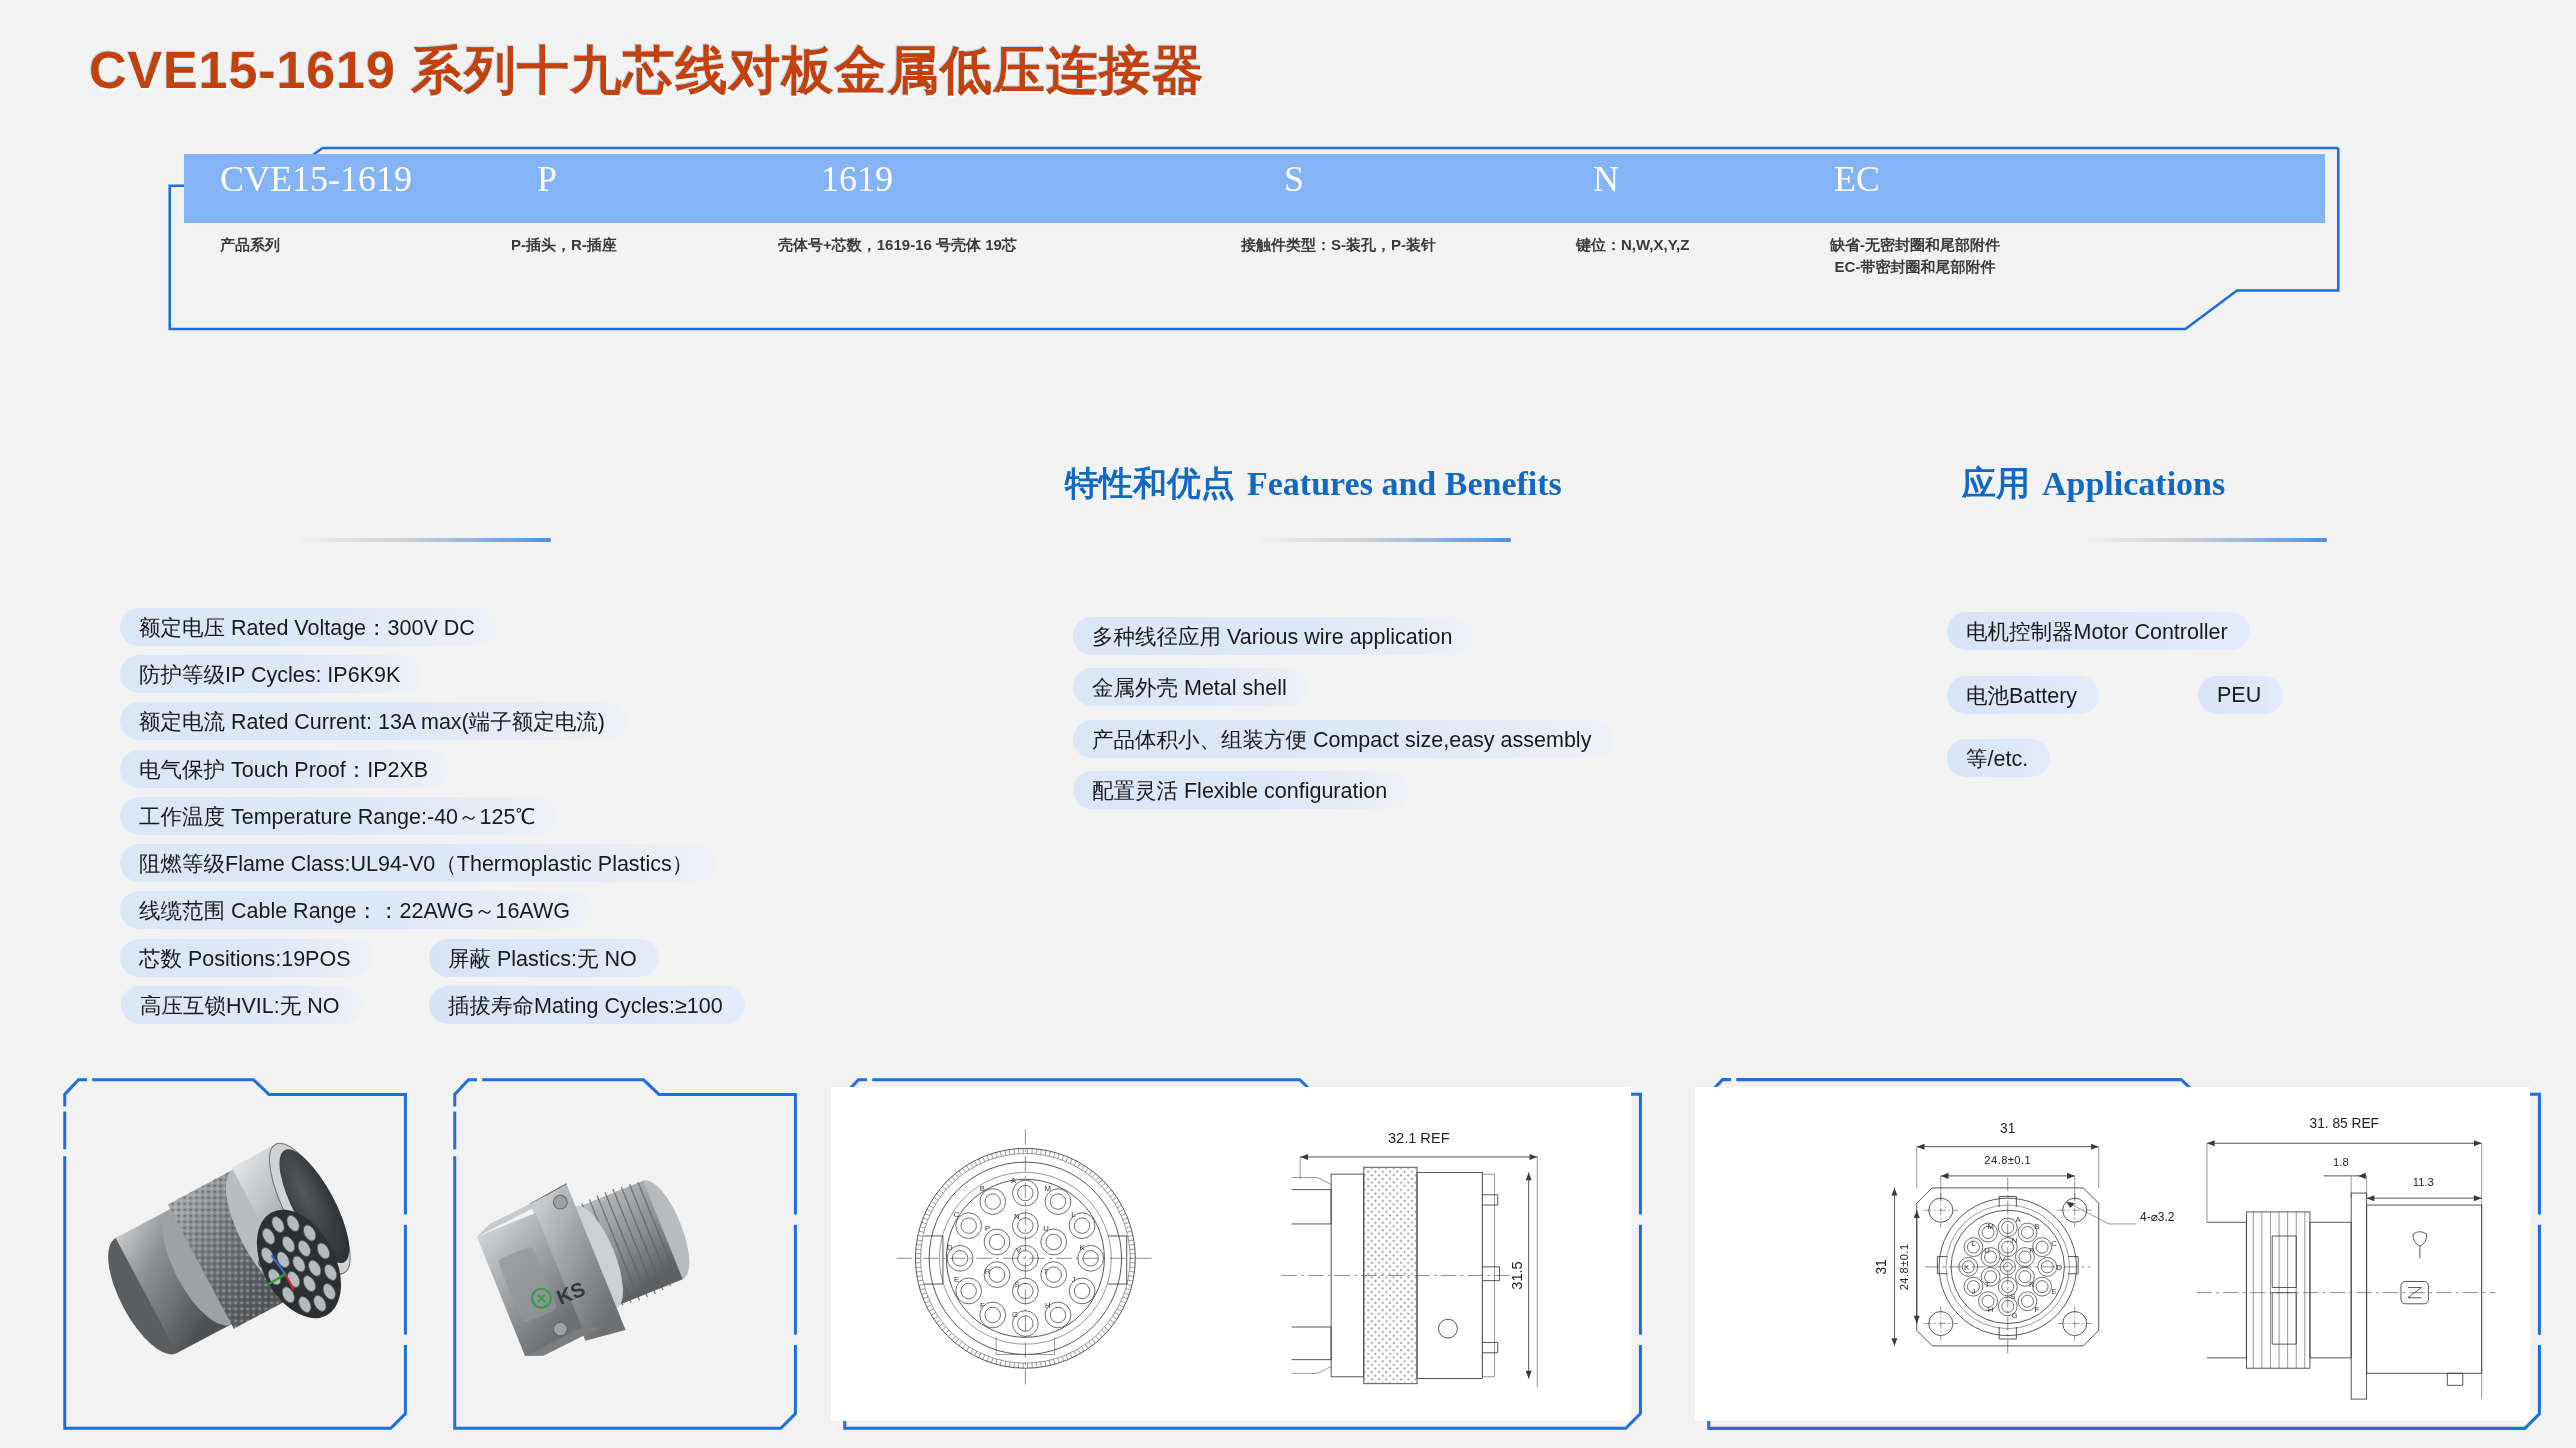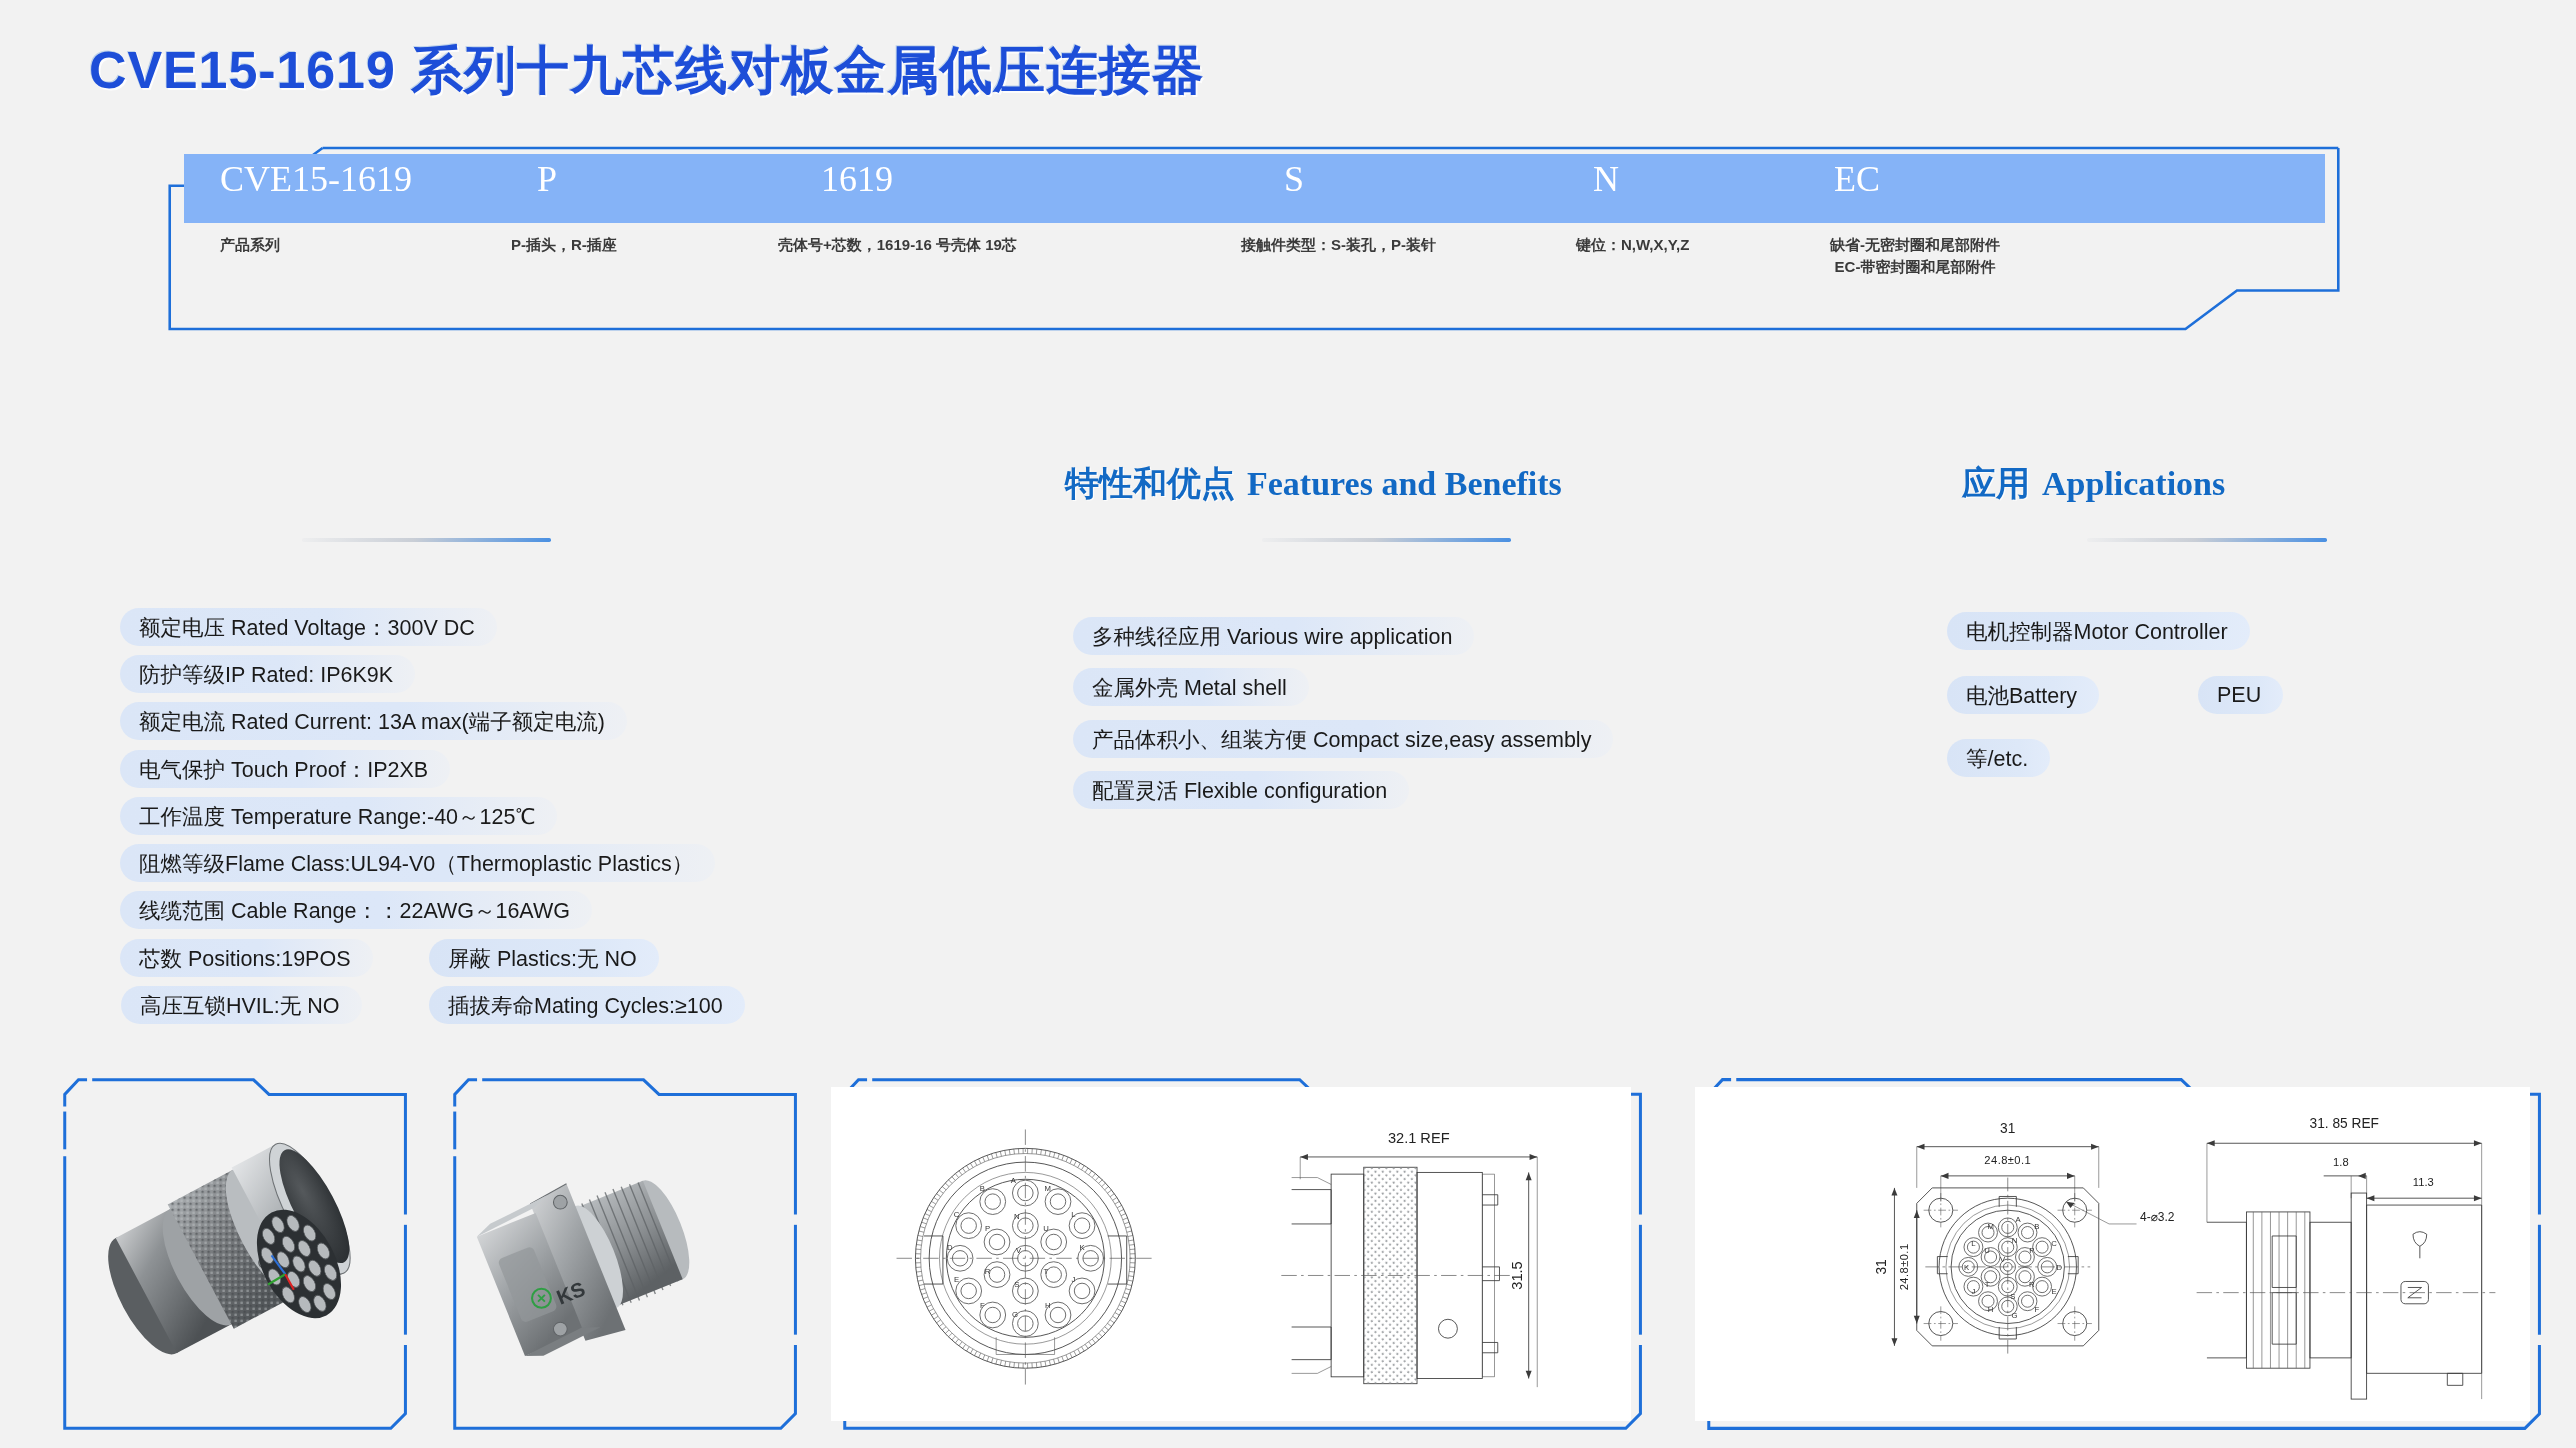--- a/index.html
+++ b/index.html
@@ -8,21 +8,21 @@
     background: #f2f2f2;
     font-family: "Liberation Sans", sans-serif;
     overflow: hidden;
   }
   .page { position: relative; width: 2576px; height: 1449px; background: #f2f2f2; }
 
   
   .title {
     position: absolute; left: 89px; top: 36px;
     font-size: 52px; font-weight: 700; letter-spacing: 0.9px;
-    color: #1d4ed8;
+    color: #c2410c;
     text-shadow: 1.7px 1.7px 0 rgba(255,255,255,0.85), -0.9px -0.9px 0 rgba(140,180,225,0.5);
     white-space: nowrap;
   }
 
   
   .decoder { position: absolute; left: 168px; top: 146px; width: 2172px; height: 185px; }
   .decoder-frame { position: absolute; inset: 0; pointer-events: none; }
   .decoder-head {
     position: absolute; left: 15.5px; top: 7.7px; right: 15.5px; height: 69px;
     background: #85b3f7;
@@ -115,21 +115,21 @@
     <div class="dcell dbody-txt" style="left:610px; top:88px;">壳体号+芯数，1619-16 号壳体 19芯</div>
     <div class="dcell dbody-txt" style="left:1073px;top:88px;">接触件类型：S-装孔，P-装针</div>
     <div class="dcell dbody-txt" style="left:1408px;top:88px;">键位：N,W,X,Y,Z</div>
     <div class="dcell dbody-txt" style="left:1662px;top:88px; white-space:pre-line;">缺省-无密封圈和尾部附件
 EC-带密封圈和尾部附件</div>
   </div>
 
   <div class="sh-rule" style="left:302px; top:538px; width:249px;"></div>
 
   <div class="pill" style="left:120px; top:608px;">额定电压 Rated Voltage：300V DC</div>
-  <div class="pill" style="left:120px; top:655px;">防护等级IP Rated: IP6K9K</div>
+  <div class="pill" style="left:120px; top:655px;">防护等级IP Cycles: IP6K9K</div>
   <div class="pill" style="left:120px; top:702px;">额定电流 Rated Current: 13A max(端子额定电流)</div>
   <div class="pill" style="left:120px; top:750px;">电气保护 Touch Proof：IP2XB</div>
   <div class="pill" style="left:120px; top:797px;">工作温度 Temperature Range:-40～125℃</div>
   <div class="pill" style="left:120px; top:844px;">阻燃等级Flame Class:UL94-V0（Thermoplastic Plastics）</div>
   <div class="pill" style="left:120px; top:891px;">线缆范围 Cable Range：：22AWG～16AWG</div>
   <div class="pill" style="left:120px; top:939px;">芯数 Positions:19POS</div>
   <div class="pill solid" style="left:429px; top:939px;">屏蔽 Plastics:无 NO</div>
   <div class="pill" style="left:121px; top:986px;">高压互锁HVIL:无 NO</div>
   <div class="pill solid" style="left:429px; top:986px;">插拔寿命Mating Cycles:≥100</div>
 

